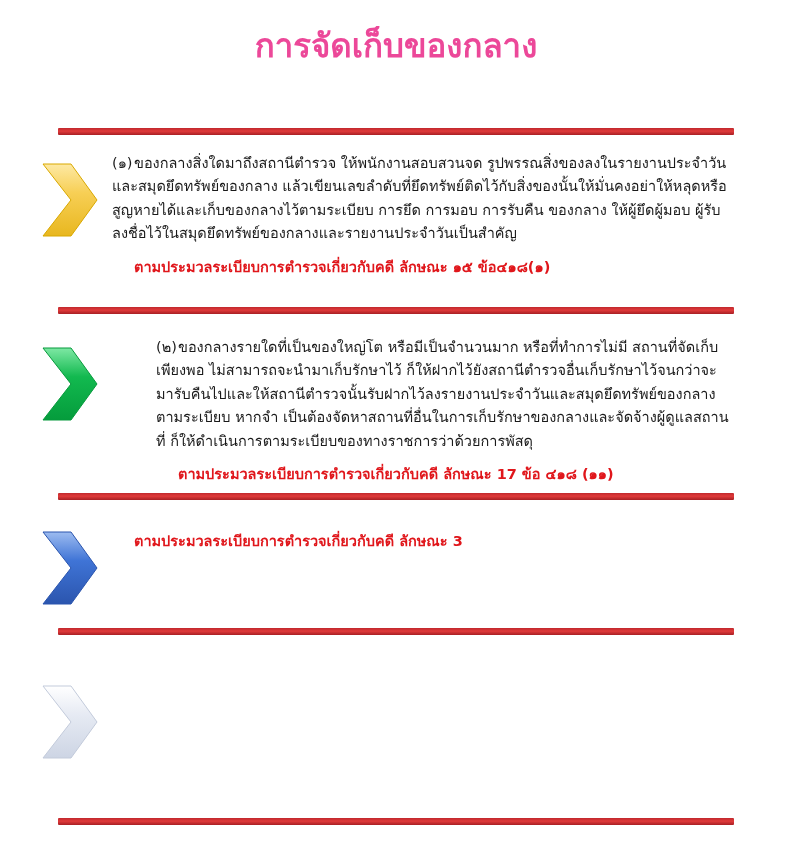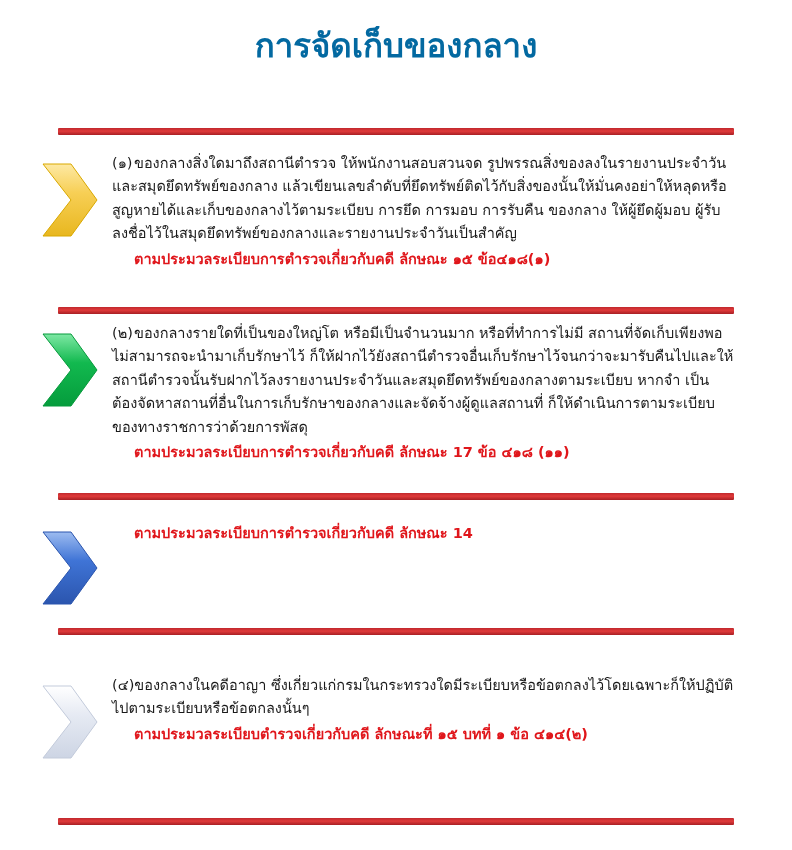--- a/index.html
+++ b/index.html
@@ -15,21 +15,21 @@
     position: relative;
     width: 792px;
     height: 850px;
     background: #ffffff;
     overflow: hidden;
   }
   .title {
     text-align: center;
     font-size: 33px;
     font-weight: bold;
-    color: #0369a1;
+    color: #ec4899;
     letter-spacing: 0px;
     padding-top: 26px;
     line-height: 1.2;
   }
 
   
   .divider {
     position: absolute;
     left: 58px;
     width: 676px;
@@ -45,21 +45,21 @@
 
   
   .section {
     position: absolute;
     left: 0;
     width: 792px;
     display: flex;
     align-items: flex-start;
   }
   .s1 { top: 150px; }
-  .s2 { top: 320px; }
+  .s2 { top: 334px; gap: 44px; }
   .s3 { top: 518px; }
   .s4 { top: 672px; }
 
   .arrow-cell {
     width: 112px;
     min-width: 112px;
     display: flex;
     justify-content: center;
     padding-left: 28px;
     padding-top: 12px;
@@ -80,21 +80,21 @@
     color: #1a1a1a;
     line-height: 1.62;
     text-align: left;
   }
   .num {
     display: inline-block;
     min-width: 22px;
   }
   .ref {
     display: block;
-    margin-top: 2px;
+    margin-top: 10px;
     color: #e0161b;
     font-size: 14.5px;
     font-weight: 600;
     line-height: 1.62;
   }
   .indent { padding-left: 22px; }
 </style>
 </head>
 <body>
 
@@ -157,38 +157,32 @@
           <linearGradient id="g3" x1="0" y1="0" x2="0" y2="1">
             <stop offset="0%" stop-color="#9dbcf0"></stop>
             <stop offset="40%" stop-color="#3f74d6"></stop>
             <stop offset="100%" stop-color="#2b55ae"></stop>
           </linearGradient>
         </defs>
         <polygon points="2,2 30,38 2,74 30,74 56,38 30,2" fill="url(#g3)" stroke="#2b55ae" stroke-width="1"></polygon>
       </svg>
     </div>
     <div class="text-cell">
-      <div class="ref indent">ตามประมวลระเบียบการตำรวจเกี่ยวกับคดี ลักษณะ 14</div>
+      <div class="ref indent">ตามประมวลระเบียบการตำรวจเกี่ยวกับคดี ลักษณะ 3</div>
     </div>
   </div>
 
   <div class="section s4">
     <div class="arrow-cell">
       <svg class="arrow" viewBox="0 0 58 76">
         <defs>
           <linearGradient id="g4" x1="0" y1="0" x2="0" y2="1">
             <stop offset="0%" stop-color="#ffffff"></stop>
             <stop offset="40%" stop-color="#e6eaf3"></stop>
             <stop offset="100%" stop-color="#cdd5e4"></stop>
           </linearGradient>
         </defs>
         <polygon points="2,2 30,38 2,74 30,74 56,38 30,2" fill="url(#g4)" stroke="#c3cbdb" stroke-width="1"></polygon>
       </svg>
     </div>
-    <div class="text-cell">
-      <div class="para">
-        <span class="num">(๔)</span><span>ของกลางในคดีอาญา ซึ่งเกี่ยวแก่กรมในกระทรวงใดมีระเบียบหรือข้อตกลงไว้โดยเฉพาะก็ให้ปฏิบัติไปตามระเบียบหรือข้อตกลงนั้นๆ</span>
-      </div>
-      <div class="ref indent">ตามประมวลระเบียบตำรวจเกี่ยวกับคดี ลักษณะที่ ๑๕ บทที่ ๑ ข้อ ๔๑๔(๒)</div>
-    </div>
   </div>
 
 </div>
 
 </body></html>

